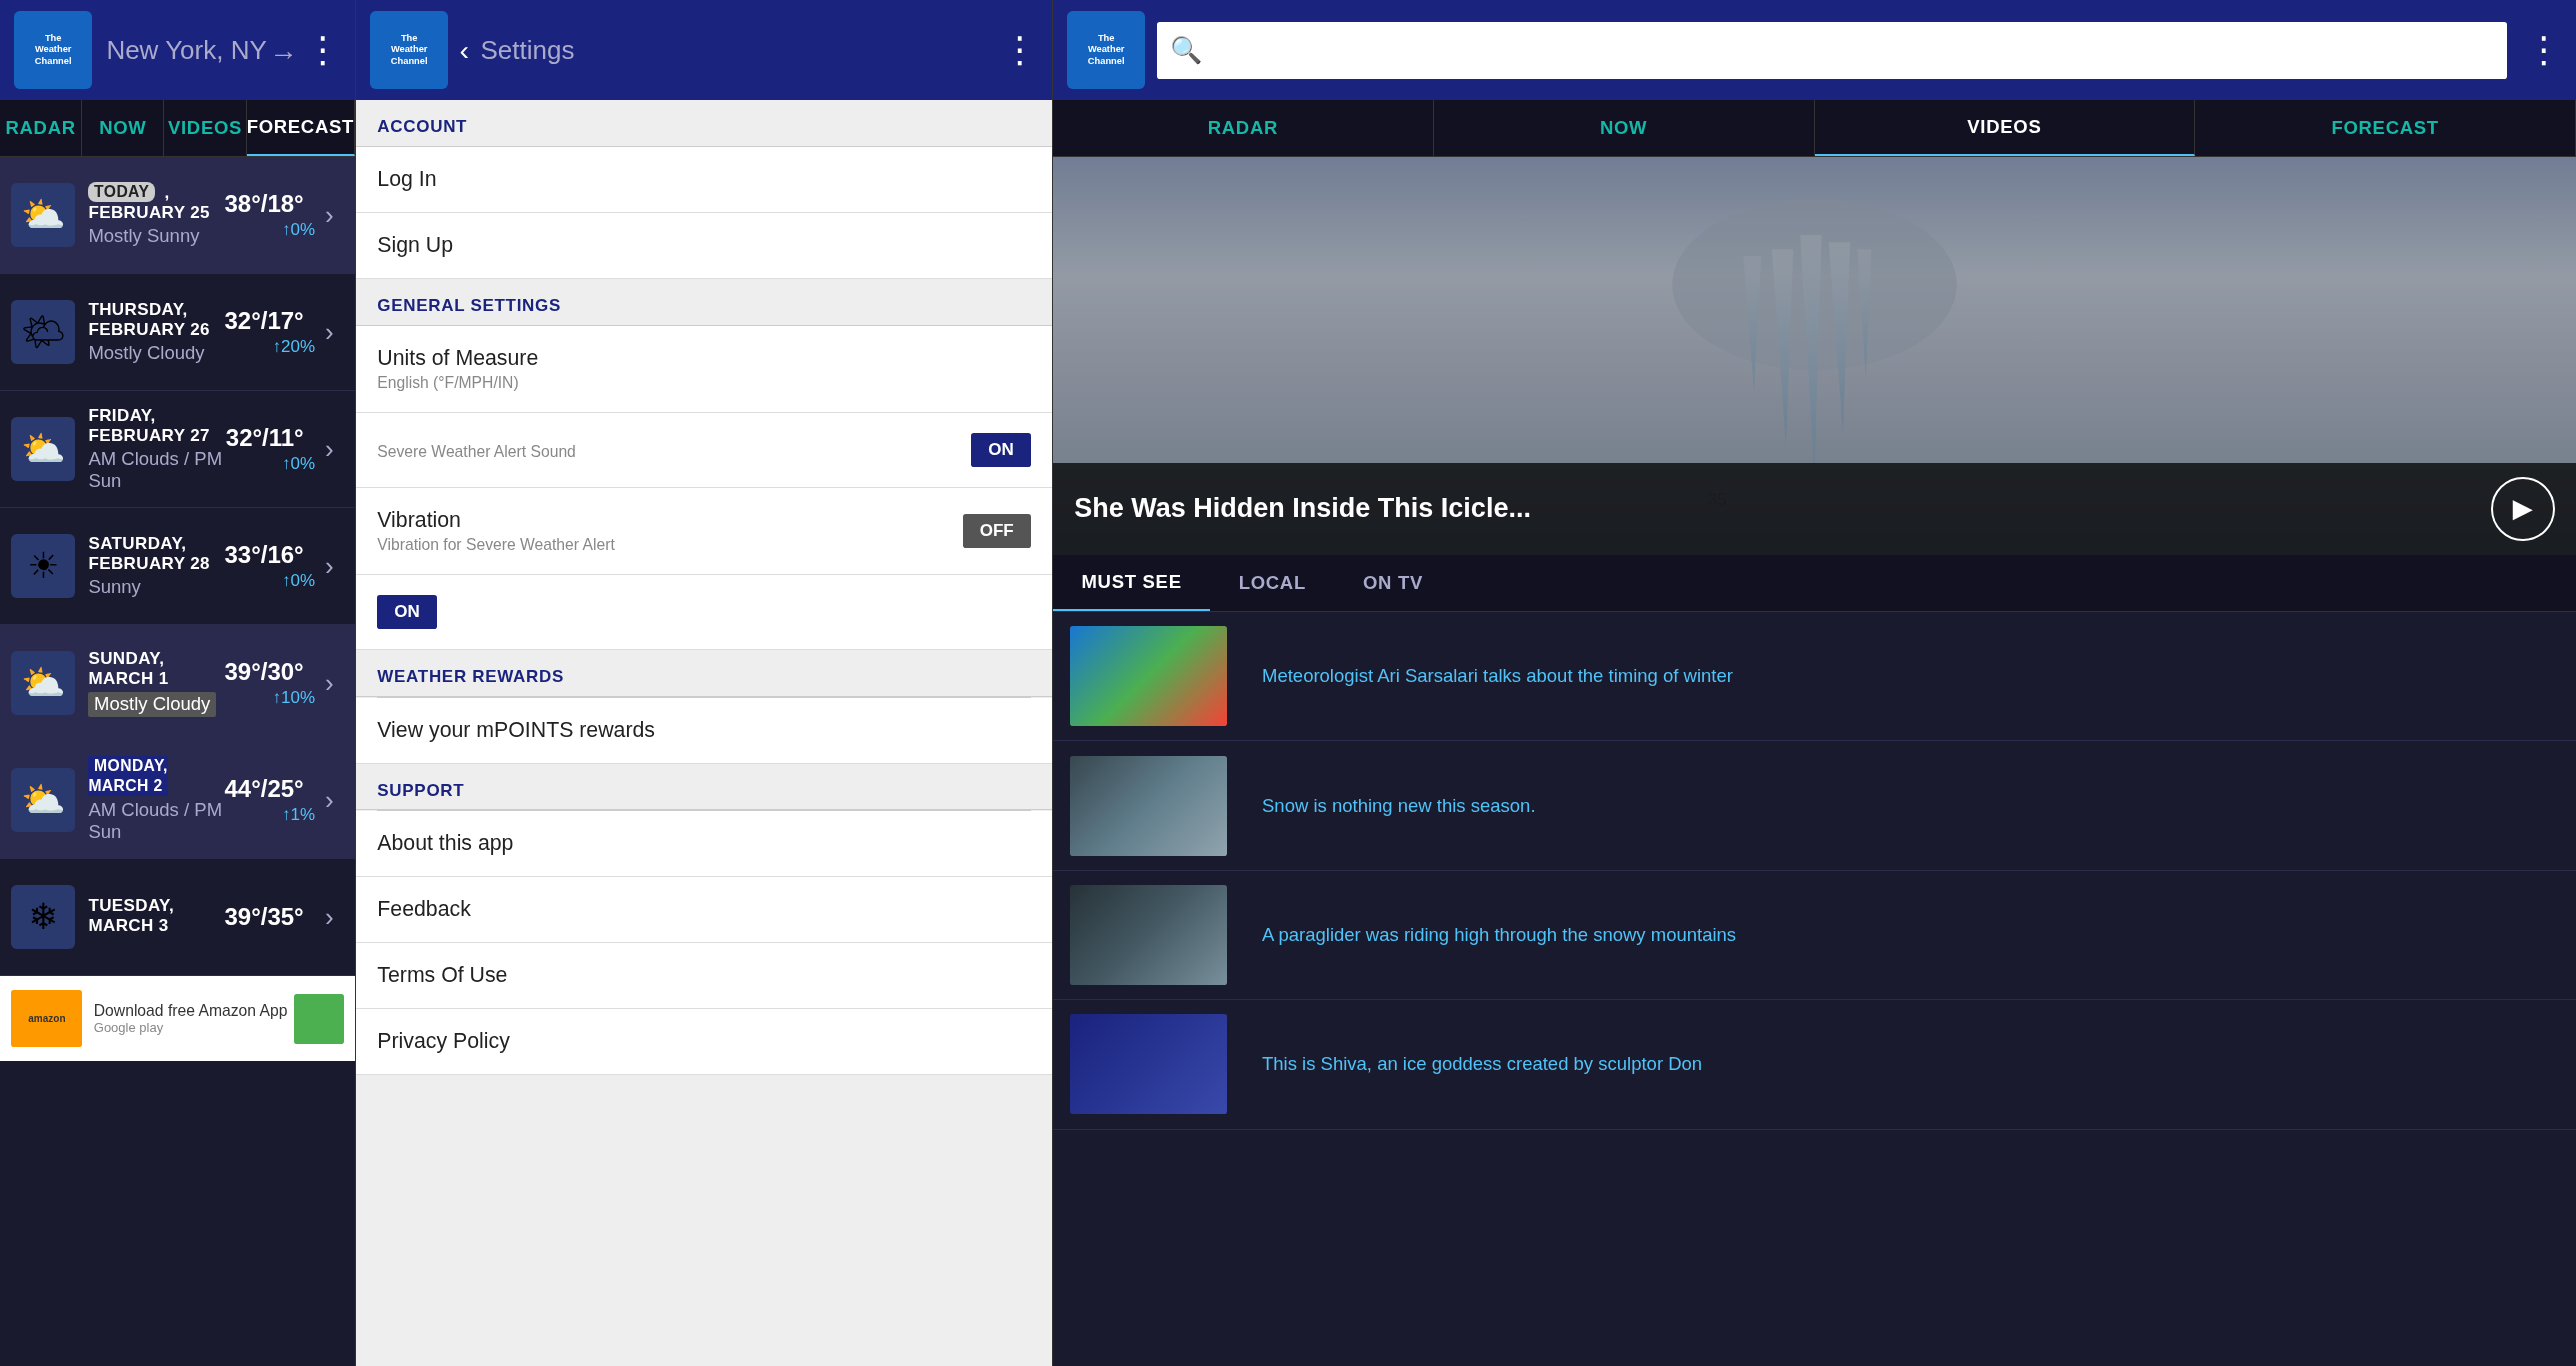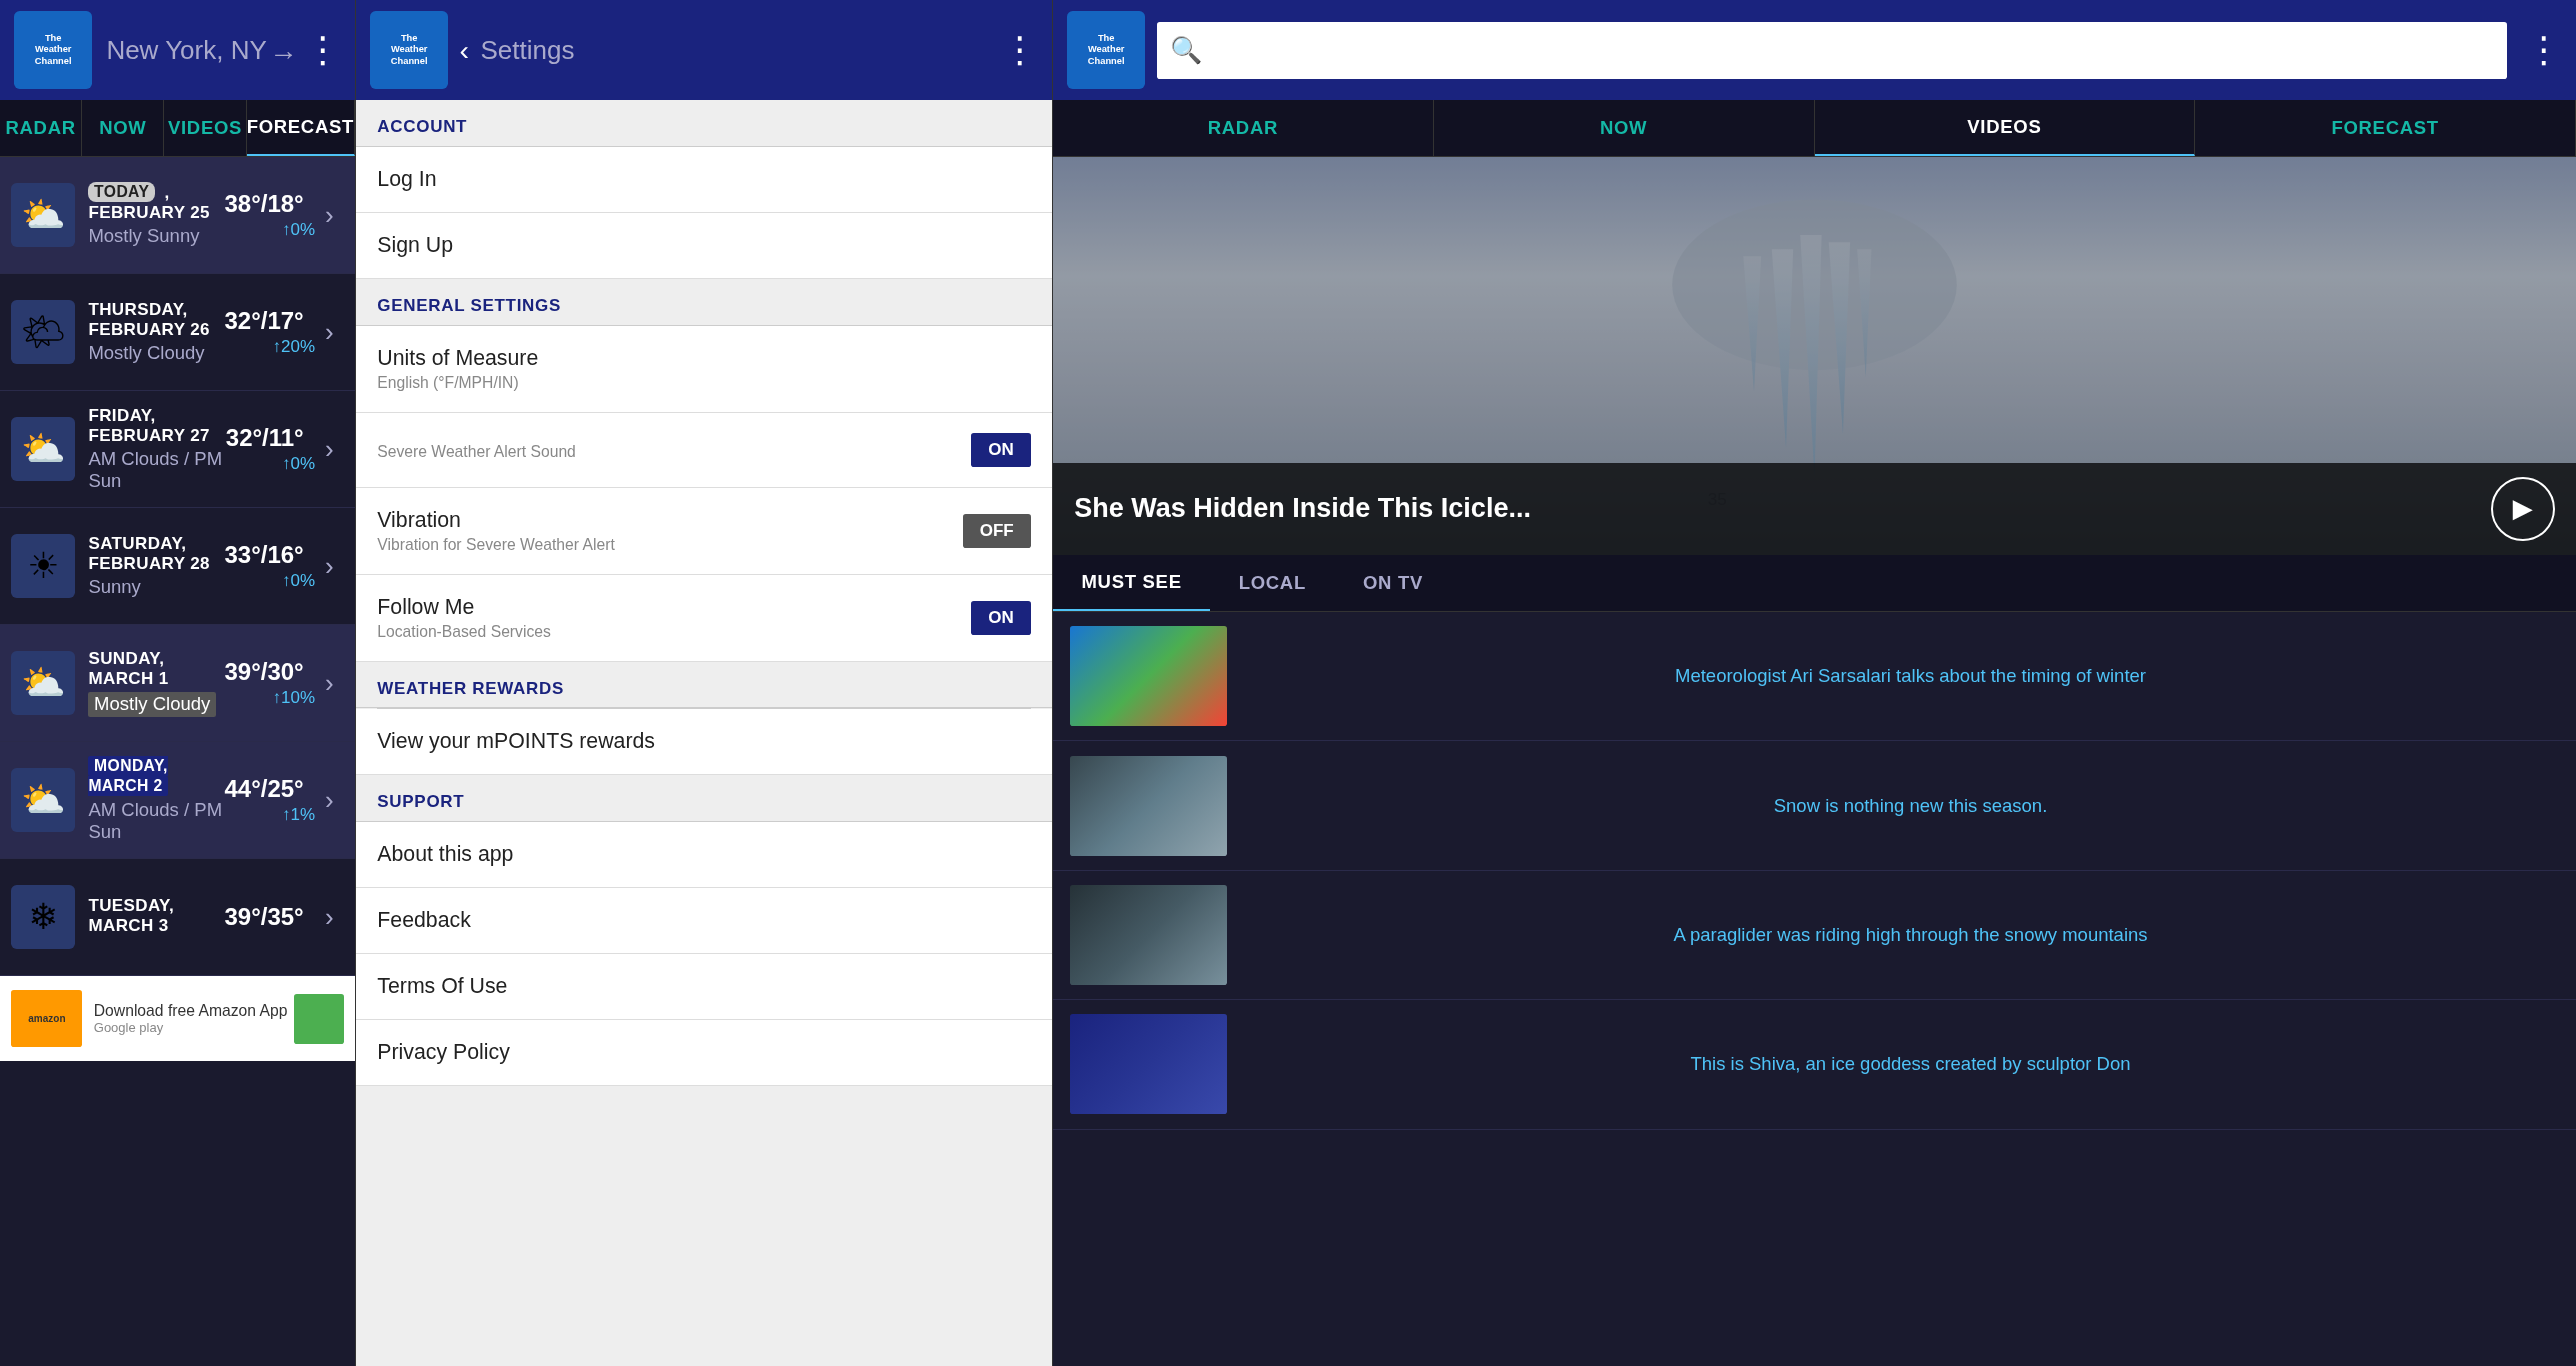--- a/index.html
+++ b/index.html
@@ -362,21 +362,20 @@
       border-bottom: 2.1px solid #4fc3f7;
     }
 
     
     .video-list-item {
       display: flex;
       align-items: center;
       padding: 14.2px 17px;
       border-bottom: 0.7px solid #2a2a4a;
       gap: 35px;
-      text-align: center;
     }
     .video-thumb {
       width: 157px;
       height: 100px;
       border-radius: 2.8px;
       flex-shrink: 0;
       object-fit: cover;
       overflow: hidden;
     }
     .video-thumb-1 { background: linear-gradient(135deg, #1976d2, #4caf50, #f44336); }
@@ -576,24 +575,20 @@
 
     <div class="settings-item">
       <div class="settings-item-left">
         <div class="settings-item-title">Vibration</div>
         <div class="settings-item-sub">Vibration for Severe Weather Alert</div>
       </div>
       <div class="toggle-off">OFF</div>
     </div>
 
     <div class="settings-item">
-      <div class="settings-item-left">
-        <div class="settings-item-title">Follow Me</div>
-        <div class="settings-item-sub">Location-Based Services</div>
-      </div>
       <div class="toggle-on">ON</div>
     </div>
 
     <div class="settings-section-header">WEATHER REWARDS</div>
     <div class="divider-line"></div>
 
     <div class="settings-item">
       <span class="settings-item-title">View your mPOINTS rewards</span>
     </div>
 

